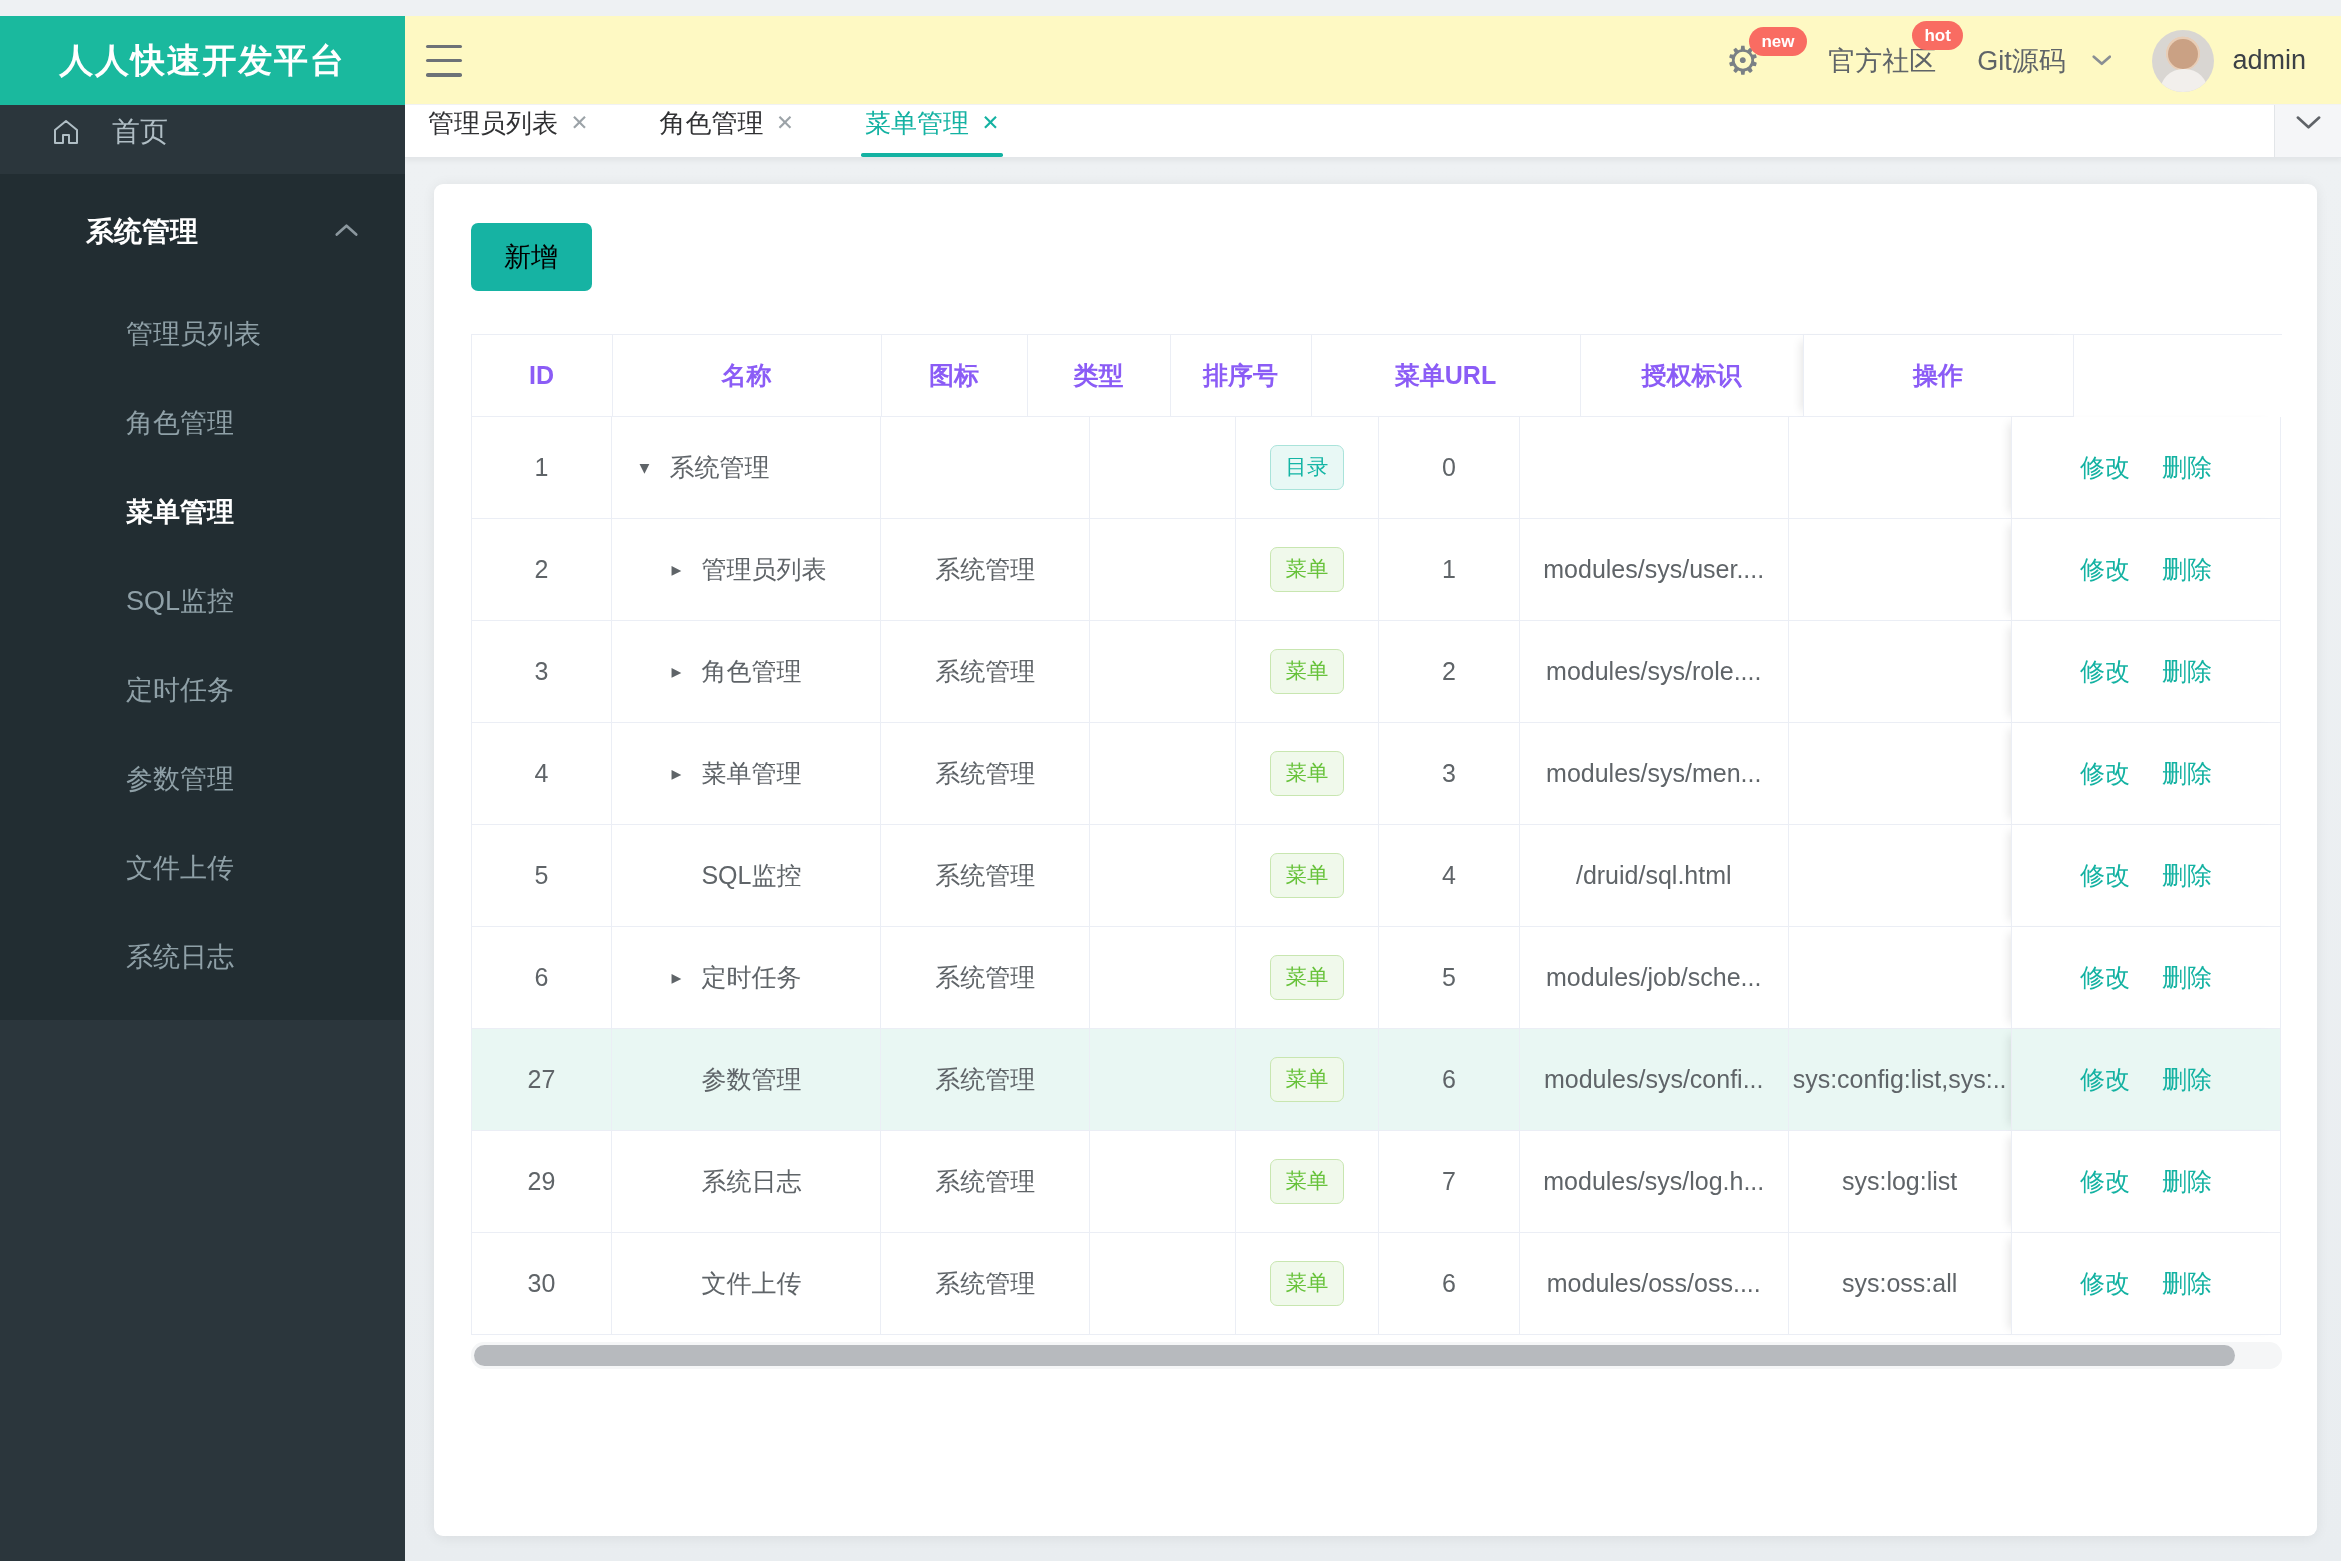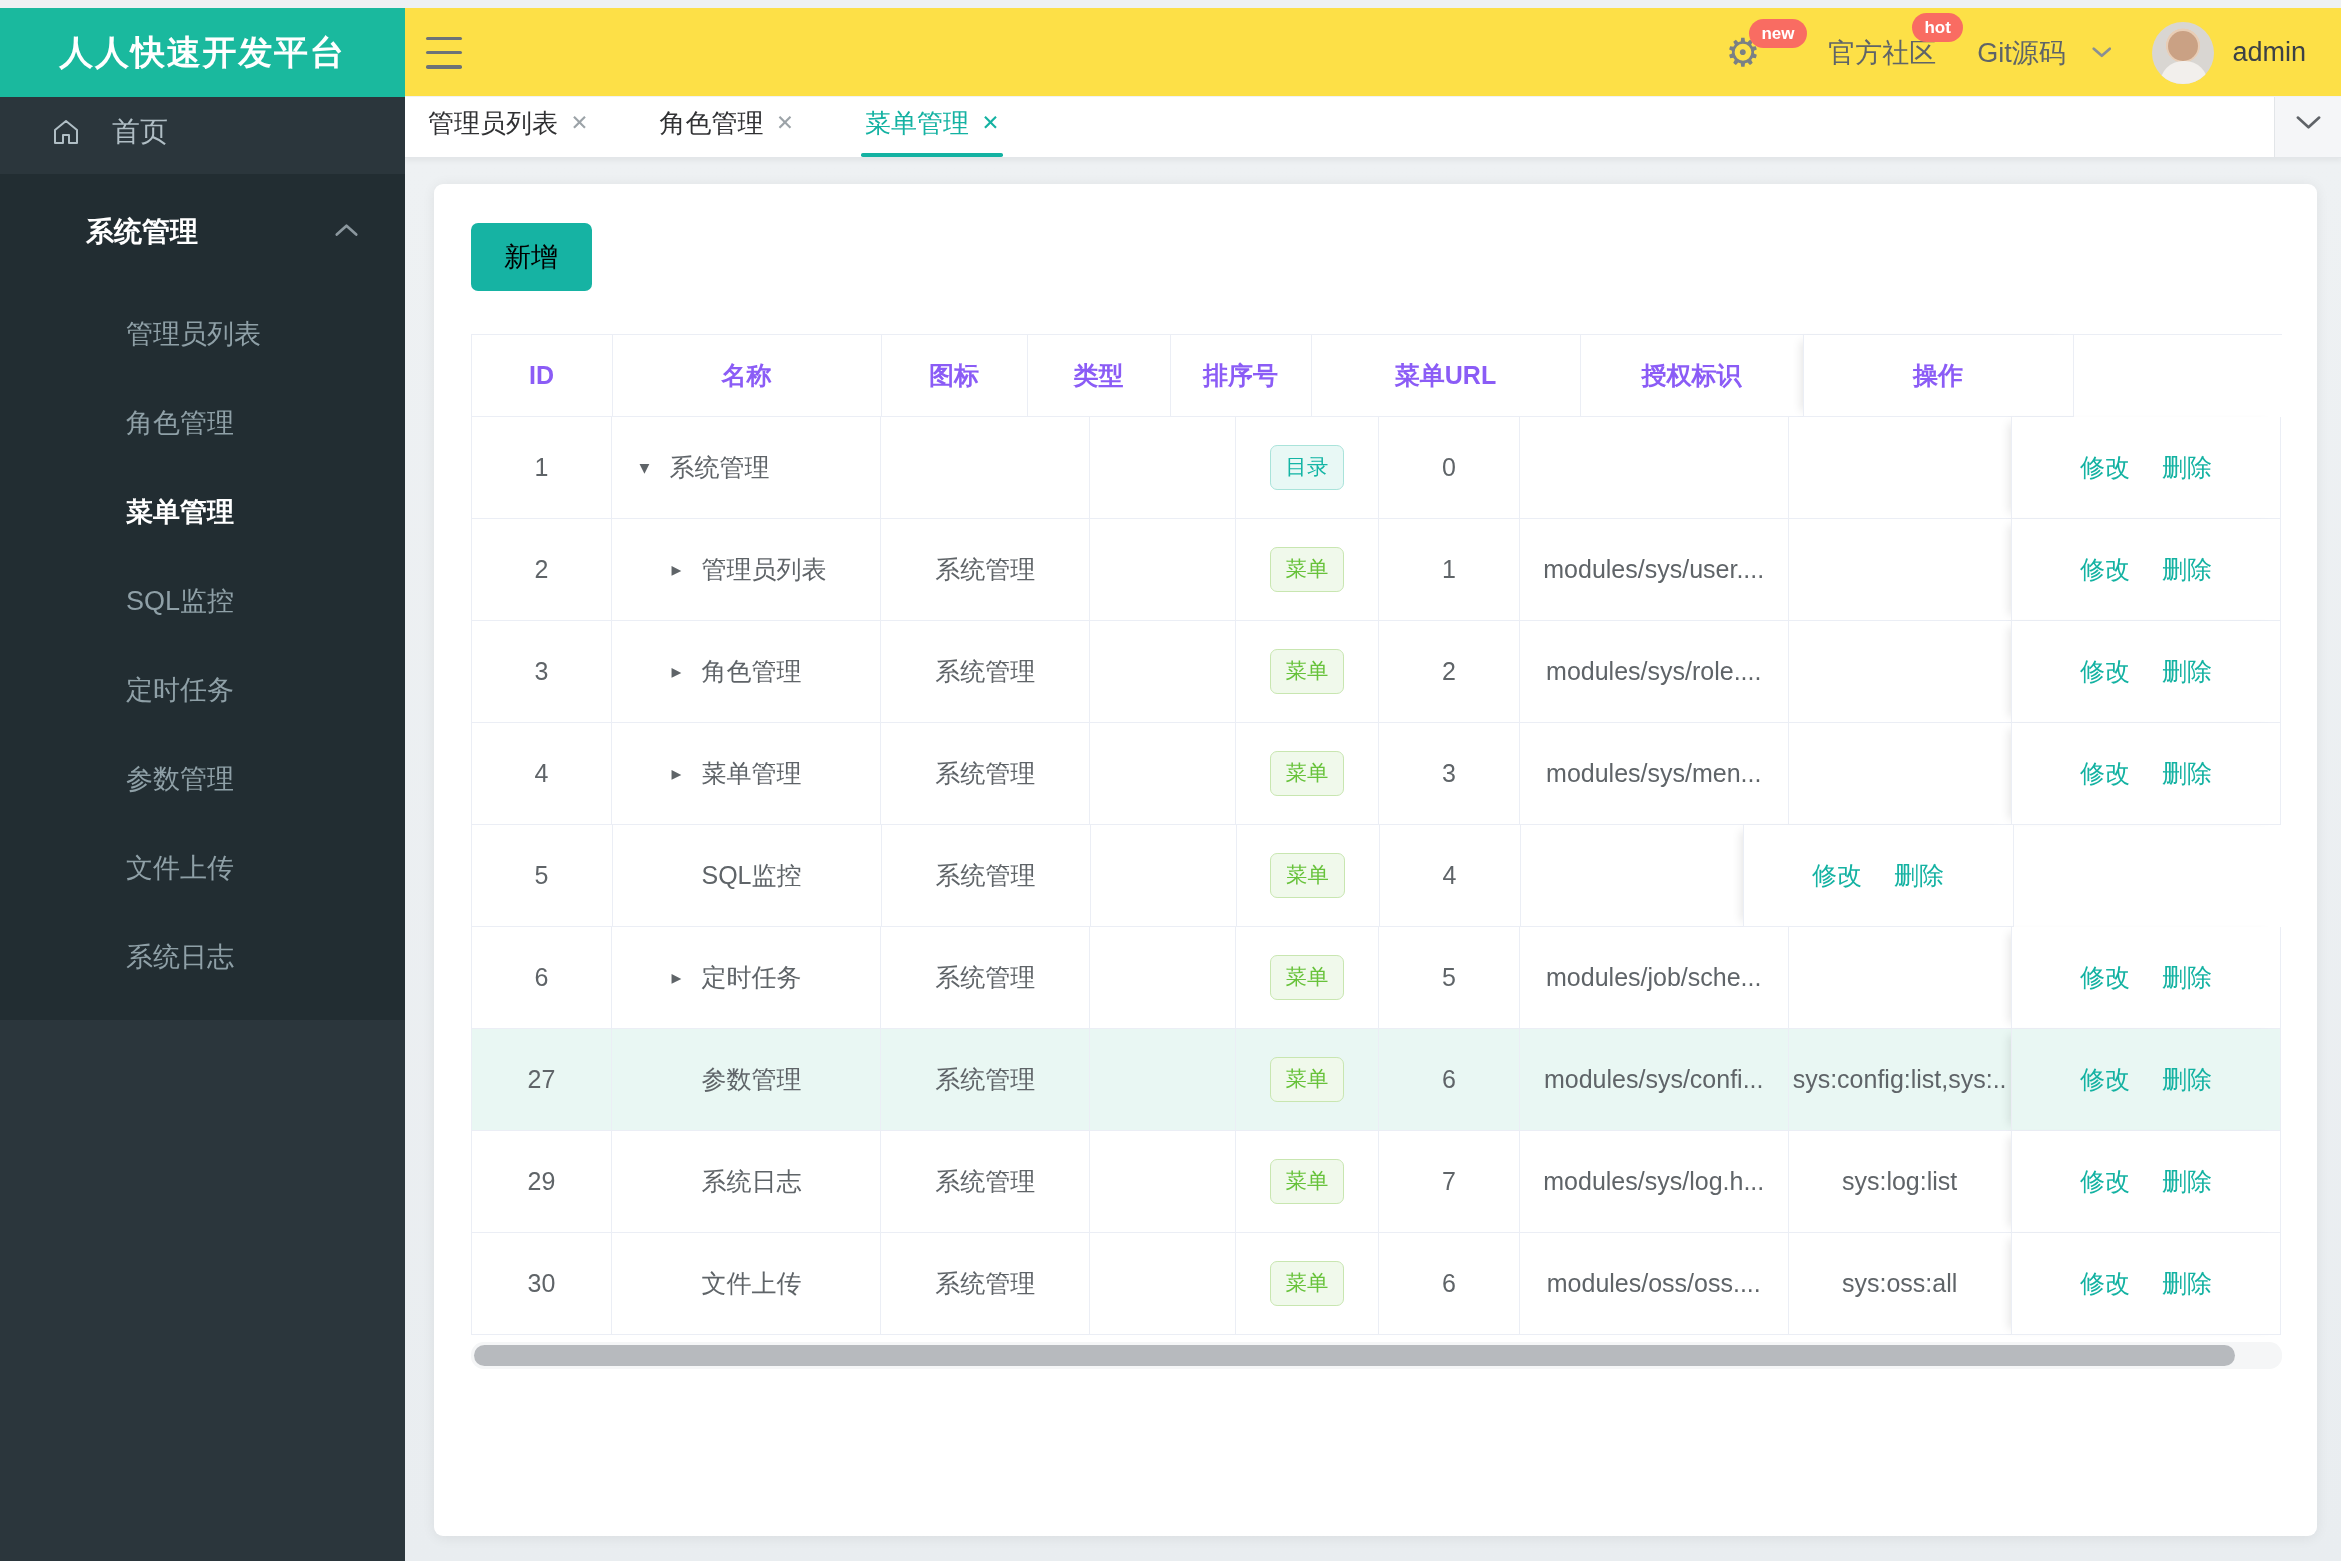--- a/index.html
+++ b/index.html
@@ -1,21 +1,21 @@
 <!DOCTYPE html>
 <html style="font-size:14.2px"><head>
 <meta charset="utf-8">
 <style>
   * { margin:0; padding:0; box-sizing:border-box; }
   html,body { width:2342px; height:1562px; overflow:hidden; }
   body { font-family:"Liberation Sans","DejaVu Sans",sans-serif; background:#eef1f3; color:#5f6468; }
   #app { position:relative; width:2342px; height:1562px; }
 
   
-  .header { position:absolute; left:0; top:8px; width:2342px; height:89px; background:#fde047; border-bottom:0.9px solid #f1f2f3; z-index:5; }
+  .header { position:absolute; left:0; top:16px; width:2342px; height:89px; background:#fef9c3; border-bottom:0.9px solid #f1f2f3; z-index:5; }
   .logo { position:absolute; left:0; top:0; width:405px; height:89px; background:#1ab99e; color:#fff;
           font-size:34px; font-weight:bold; display:flex; align-items:center; justify-content:center; letter-spacing:1.8px; }
   .hamburger { position:absolute; left:426px; top:28.5px; width:36px; height:32px; display:flex; flex-direction:column; justify-content:space-between; cursor:pointer; }
   .hamburger i { display:block; height:3.6px; background:#6d7277; border-radius:1.8px; }
   .hdr-right { position:absolute; right:36px; top:0; height:89px; display:flex; align-items:center; gap:41px; }
   .gear-wrap { position:relative; padding-right:27px; }
   .gear { font-size:39px; color:#7a8085; line-height:1; }
   .pill { position:absolute; background:#f96c62; color:#fff; font-size:17px; font-weight:bold; line-height:1;
           padding:6.2px 12.5px; border-radius:18px; }
   .pill.new { top:-14.2px; right:-19.6px; }
@@ -275,20 +275,21 @@
                 <span class="indent"></span>
                 <span class="arrow"></span>
                 <span class="name-text">SQL监控</span>
               </div>
               <div class="td c2">系统管理</div>
               <div class="td c3"></div>
               <div class="td c4">
                 <span class="badge menu">菜单</span>
               </div>
               <div class="td c5">4</div>
+              <div class="td c6">/druid/sql.html</div>
               <div class="td c7"></div>
               <div class="td c8">
                 <a class="op-link">修改</a>
                 <a class="op-link">删除</a>
               </div>
             </div>
             <div class="tr">
               <div class="td c0">6</div>
               <div class="td c1">
                 <span class="indent"></span>

